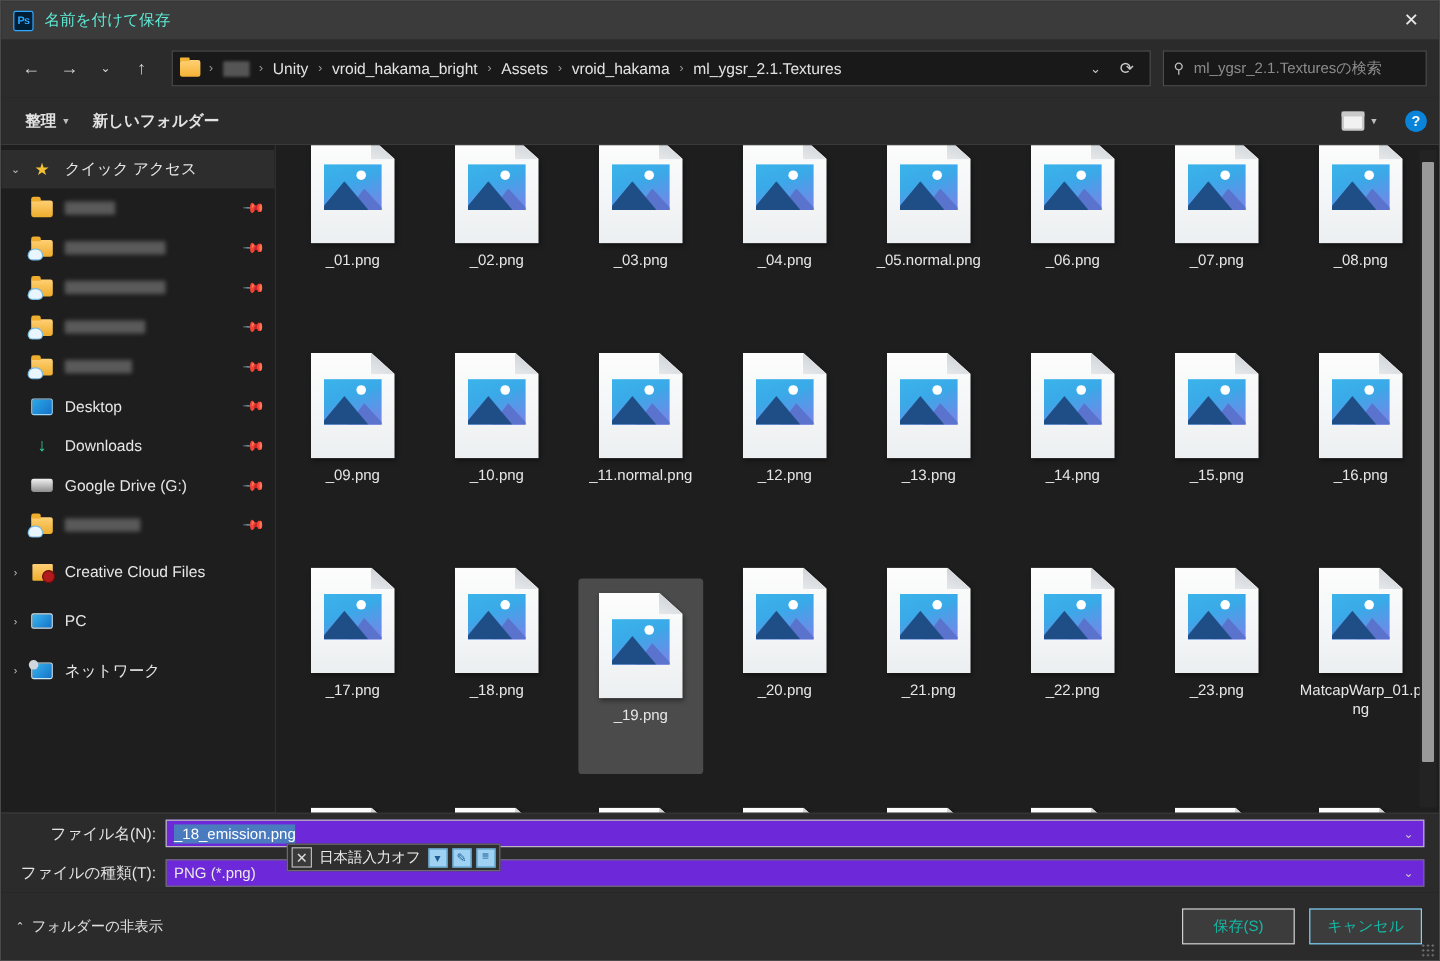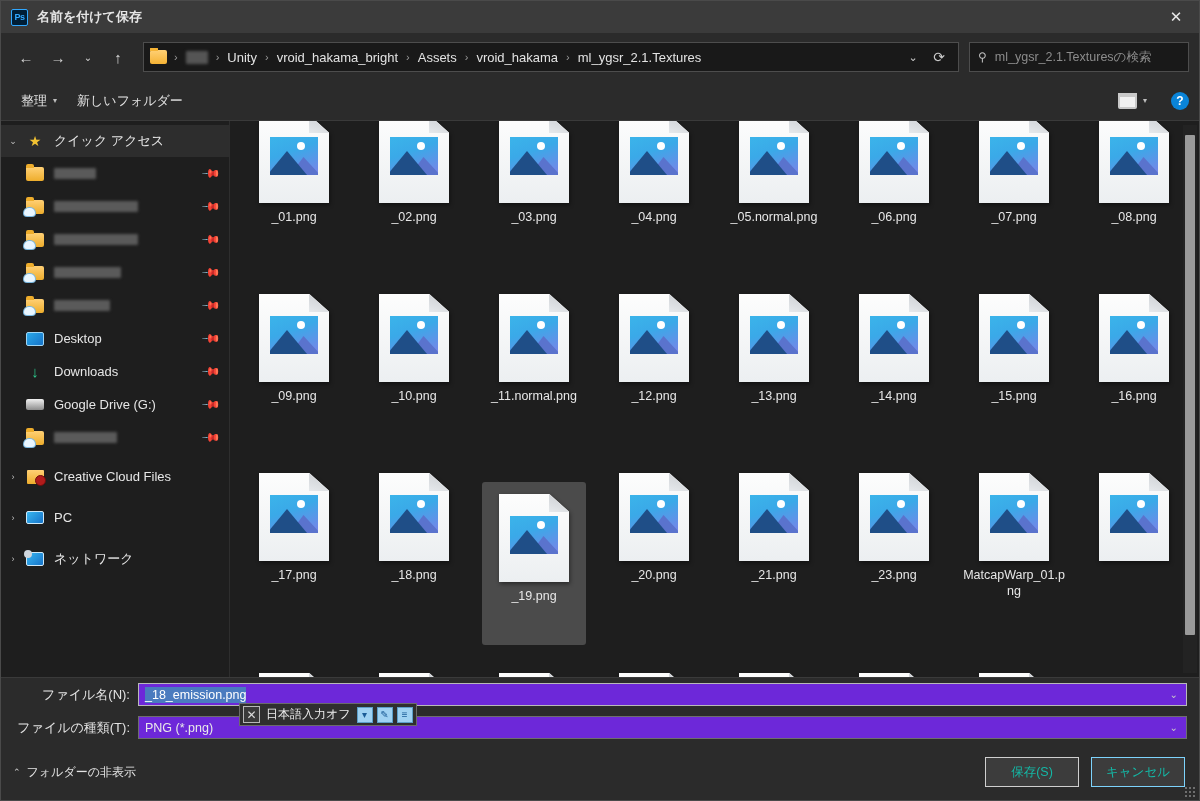--- a/index.html
+++ b/index.html
@@ -29,21 +29,21 @@
     width: 17px; height: 17px;
     background: #001e36;
     border: 1px solid #31a8ff;
     border-radius: 2px;
     color: #31a8ff;
     font-size: 9px; font-weight: bold;
     display: flex; align-items: center; justify-content: center;
     margin-right: 9px;
     letter-spacing: -0.5px;
   }
-  .title-text { color: #e5e5e5; font-size: 13px; font-weight: bold; }
+  .title-text { color: #5eead4; font-size: 13px; }
   .close-btn {
     position: absolute; right: 0; top: 0;
     width: 46px; height: 32px;
     display: flex; align-items: center; justify-content: center;
     color: #e8e8e8; font-size: 15px;
   }
 
   
   .navbar {
     height: 48px; flex: 0 0 48px;
@@ -112,21 +112,21 @@
   .cmdbar {
     height: 40px; flex: 0 0 40px;
     background: #2b2b2b;
     display: flex; align-items: center;
     padding: 0 10px;
     border-bottom: 1px solid #3a3a3a;
   }
   .cmd {
     color: #e3e3e3; font-size: 13px;
     padding: 5px 10px; border-radius: 3px;
-    display: flex; align-items: center; gap: 6px;
+    display: flex; align-items: center; gap: 6px; font-weight: bold;
   }
   .caret { font-size: 8px; color: #bdbdbd; }
   .cmdbar-right { margin-left: auto; display: flex; align-items: center; gap: 4px; }
   .view-ico {
     width: 19px; height: 16px;
     border: 2px solid #c9c9c9; border-radius: 2px;
     background: #f1f1f1;
     position: relative;
   }
   .view-ico::after {
@@ -818,20 +818,32 @@
           <div class="tile">
             <div class="png-icon">
               <div class="sheet"></div>
               <div class="fold"></div>
               <div class="thumb">
                 <div class="sun"></div>
                 <div class="mtn2"></div>
                 <div class="mtn1"></div>
               </div>
             </div>
+            <div class="tile-label">_22.png</div>
+          </div>
+          <div class="tile">
+            <div class="png-icon">
+              <div class="sheet"></div>
+              <div class="fold"></div>
+              <div class="thumb">
+                <div class="sun"></div>
+                <div class="mtn2"></div>
+                <div class="mtn1"></div>
+              </div>
+            </div>
             <div class="tile-label">_23.png</div>
           </div>
           <div class="tile">
             <div class="png-icon">
               <div class="sheet"></div>
               <div class="fold"></div>
               <div class="thumb">
                 <div class="sun"></div>
                 <div class="mtn2"></div>
                 <div class="mtn1"></div>

